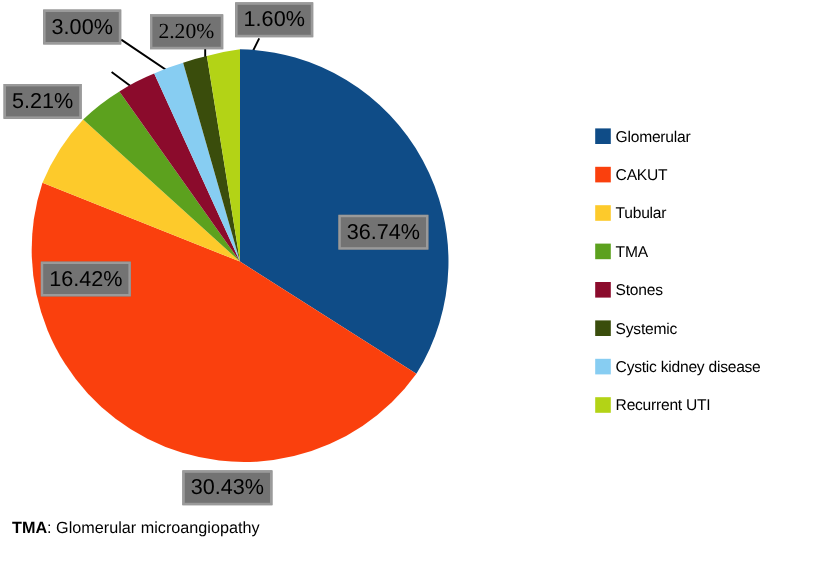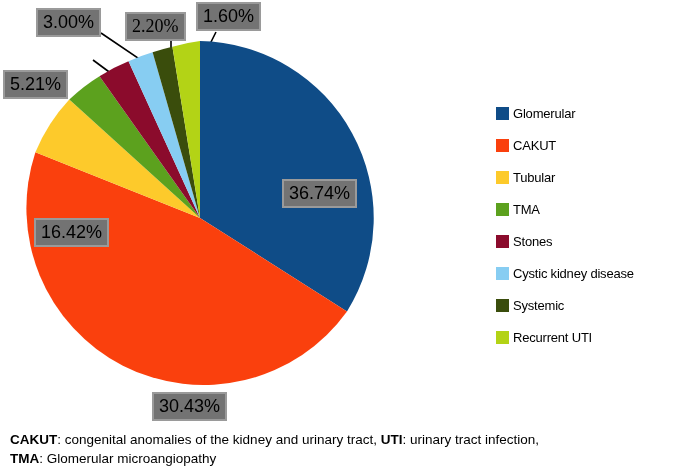--- a/index.html
+++ b/index.html
@@ -123,31 +123,30 @@
     </div>
     <div class="legend-item">
       <span class="legend-swatch" style="background:#5ca11e"></span>
       <span class="legend-label">TMA</span>
     </div>
     <div class="legend-item">
       <span class="legend-swatch" style="background:#8b0b2c"></span>
       <span class="legend-label">Stones</span>
     </div>
     <div class="legend-item">
+      <span class="legend-swatch" style="background:#3a4d0c"></span>
+      <span class="legend-label">Systemic</span>
+    </div>
+    <div class="legend-item">
       <span class="legend-swatch" style="background:#87cdf2"></span>
       <span class="legend-label">Cystic kidney disease</span>
-    </div>
-    <div class="legend-item">
-      <span class="legend-swatch" style="background:#3a4d0c"></span>
-      <span class="legend-label">Systemic</span>
     </div>
     <div class="legend-item">
       <span class="legend-swatch" style="background:#b3d316"></span>
       <span class="legend-label">Recurrent UTI</span>
     </div>
   </div>
 
   <div class="footnote">
-    <div><b>CAKUT</b><span>: congenital anomalies of the kidney and urinary tract, </span><b>UTI</b><span>: urinary tract infection,</span></div>
     <div><b>TMA</b><span>: Glomerular microangiopathy</span></div>
   </div>
 
 </div>
 
 </body></html>

